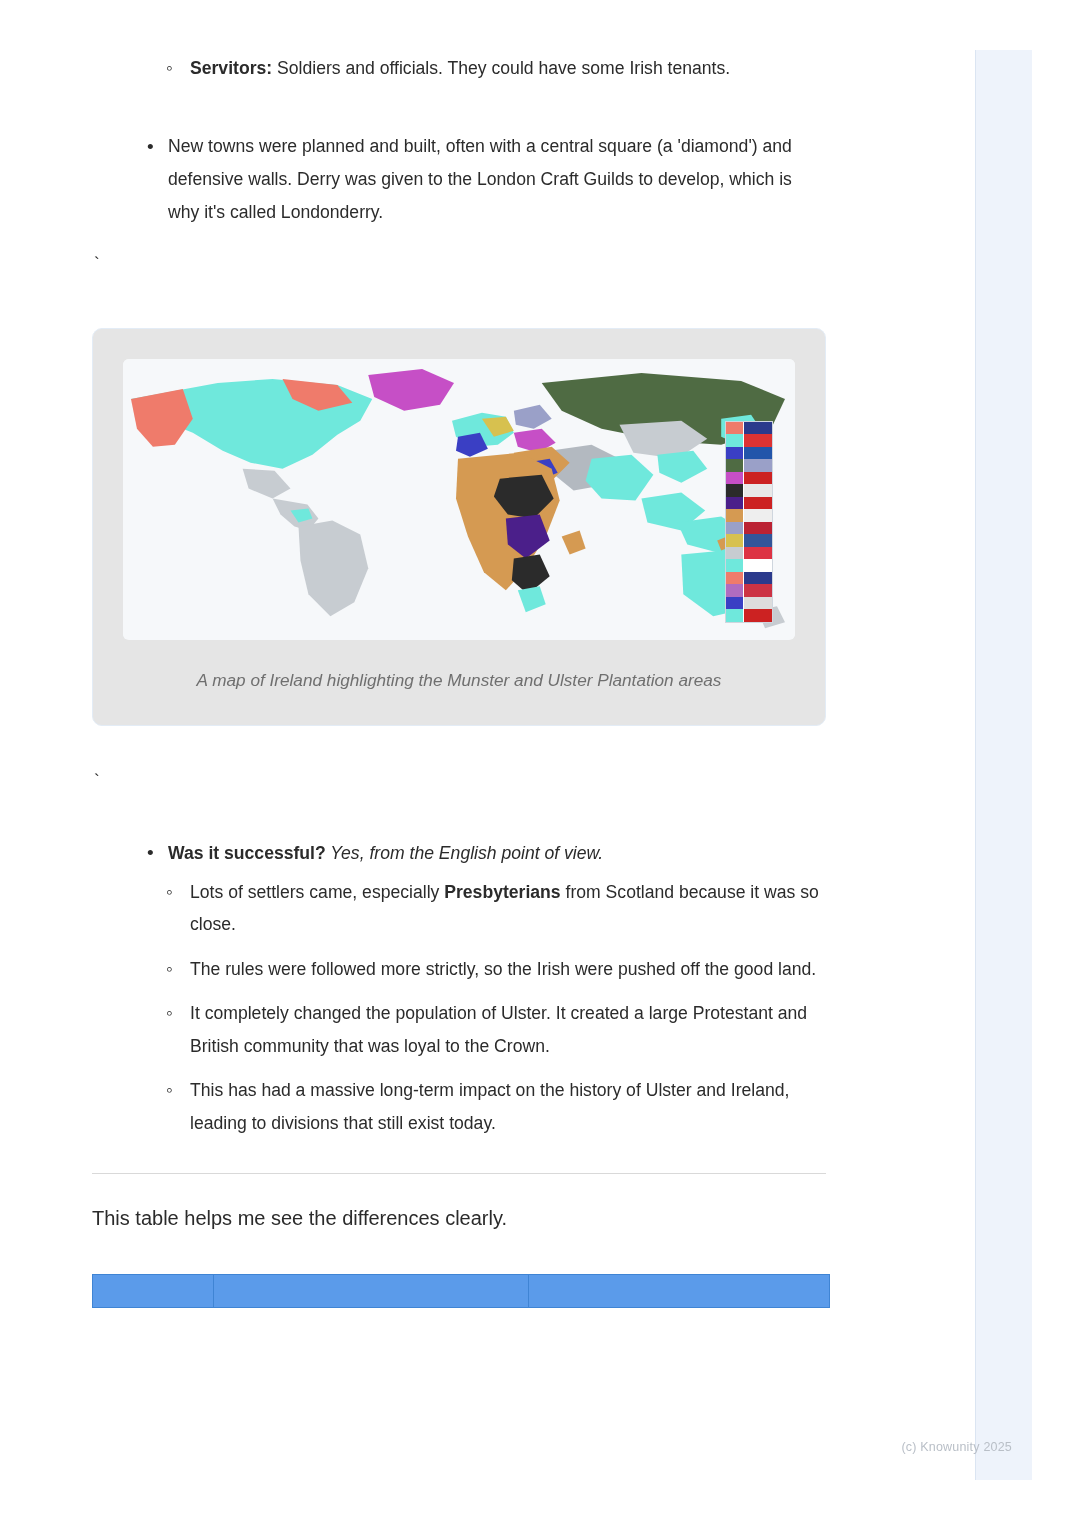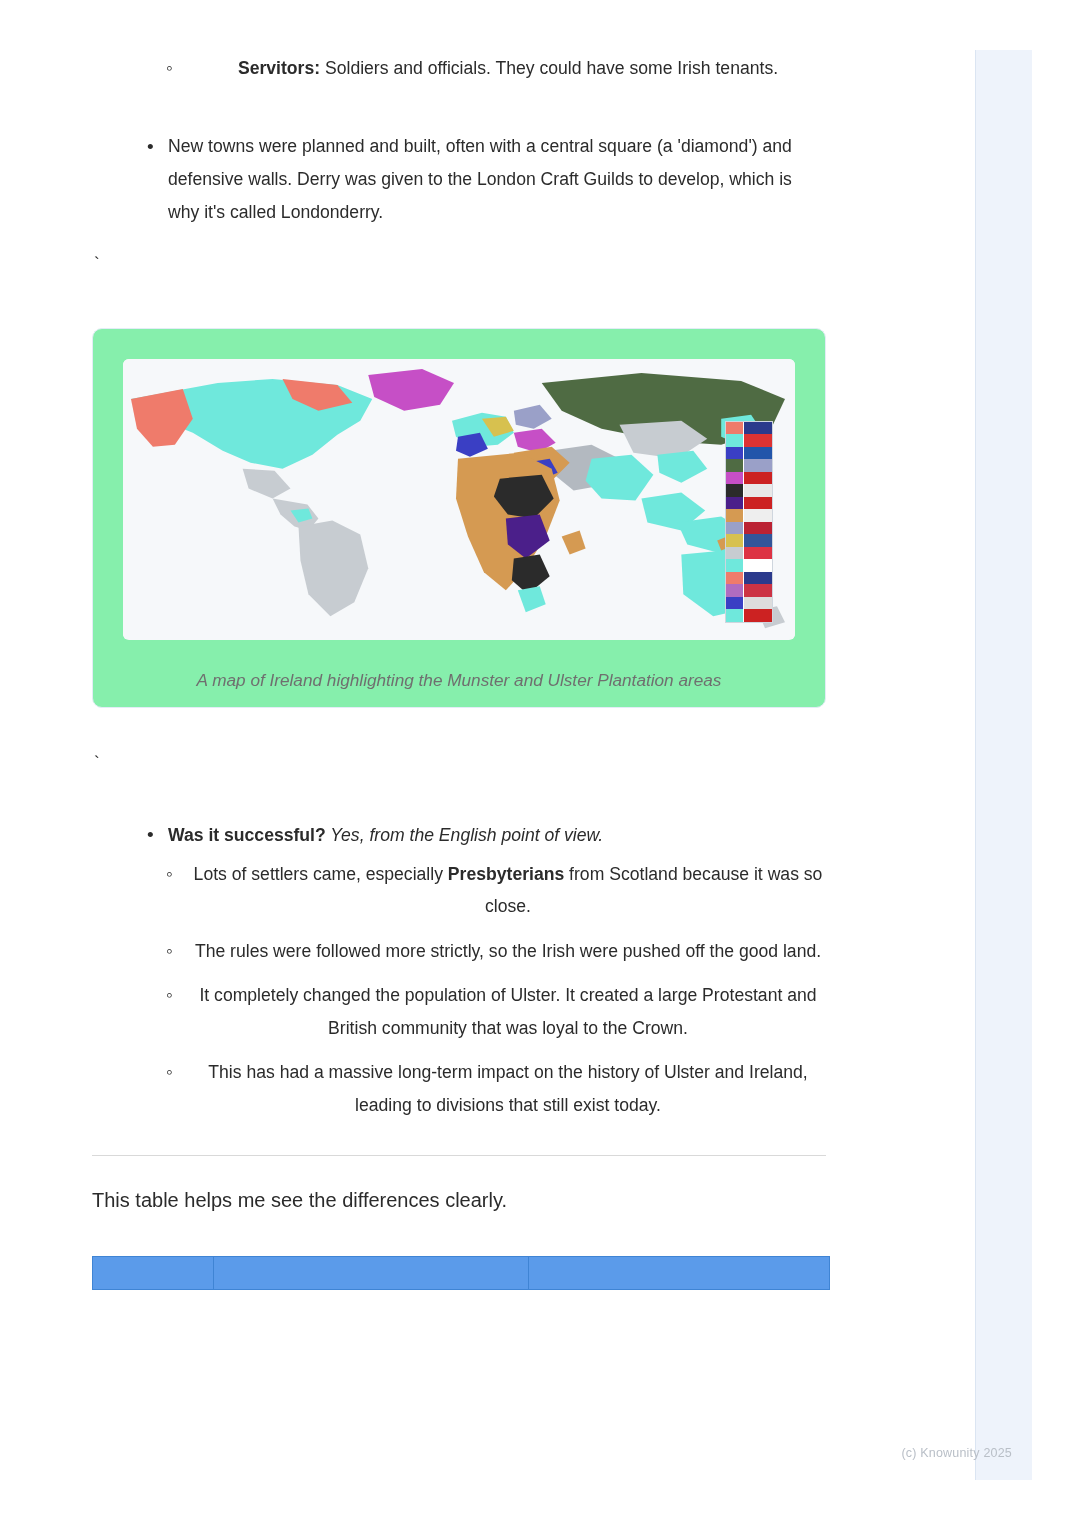--- a/index.html
+++ b/index.html
@@ -26,21 +26,20 @@
     background: #eef3fb;
     border-left: 1px solid #dbe5f2;
   }
   .watermark {
     position: absolute;
     right: 68px;
     top: 1440px;
     font-size: 12.5px;
     color: #b9bfc7;
     letter-spacing: 0.2px;
-    margin-top: 6px;
   }
 
   .content {
     position: absolute;
     left: 92px;
     top: 0;
     width: 734px;
   }
 
   
@@ -61,21 +60,20 @@
     position: absolute;
     left: 44px;
     top: -1px;
     font-size: 19px;
     color: #2b2b2b;
   }
   ul.lvl2 {
     list-style: none;
     margin: 0;
     padding: 0;
-    text-align: center;
   }
   ul.lvl2 > li {
     position: relative;
     padding-left: 98px;
     margin-bottom: 16px;
     font-size: 17.6px;
     line-height: 1.85;
   }
   ul.lvl2 > li::before {
     content: "◦";
@@ -95,22 +93,22 @@
     color: #2b2b2b;
     line-height: 1;
     padding-left: 2px;
   }
 
   
   .figure-card {
     margin-top: 16px;
     border: 1px solid #e3ecf6;
     border-radius: 10px;
-    background: #86efac;
-    padding: 22px 30px 16px 30px;
+    background: #e5e5e5;
+    padding: 22px 30px 34px 30px;
     box-sizing: border-box;
     width: 734px;
   }
   .map-frame {
     background: #f6f8fa;
     border-radius: 6px;
     height: 281px;
     position: relative;
     overflow: hidden;
     margin: 8px 0 0 0;

